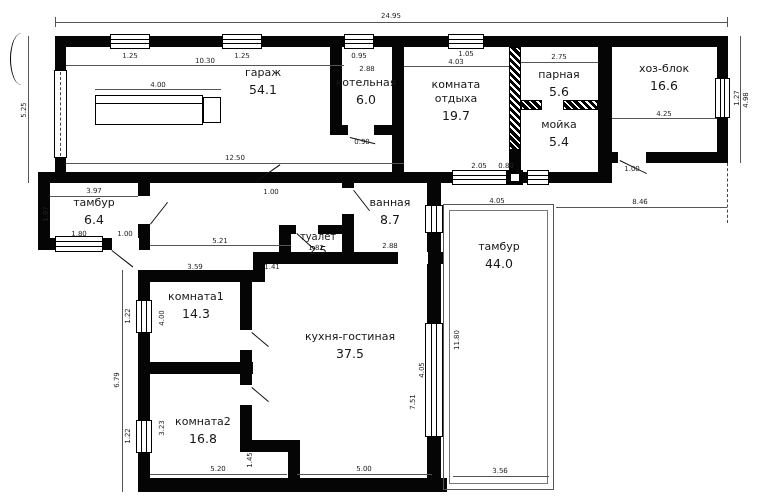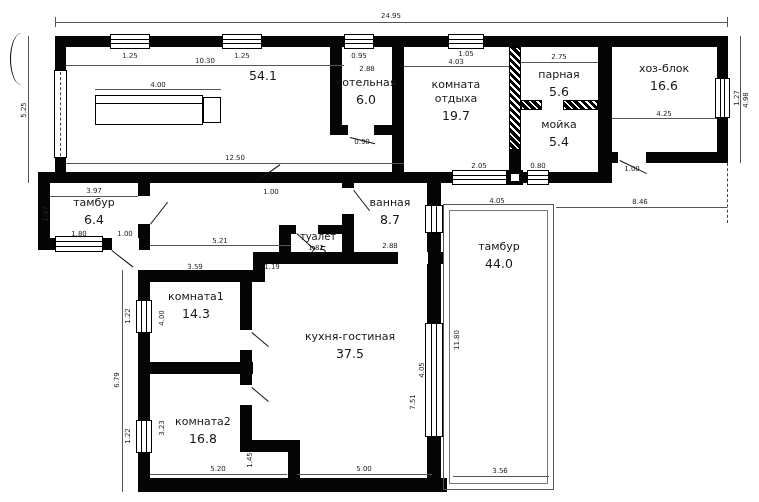--- a/index.html
+++ b/index.html
@@ -137,26 +137,26 @@
   <div class="dlab" style="left:391px;top:13px">24.95</div>
   <div class="dlab" style="left:205px;top:58px">10.30</div>
   <div class="dlab" style="left:235px;top:155px">12.50</div>
   <div class="dlab" style="left:158px;top:82px">4.00</div>
   <div class="dlab" style="left:456px;top:59px">4.03</div>
   <div class="dlab" style="left:559px;top:54px">2.75</div>
   <div class="dlab" style="left:664px;top:111px">4.25</div>
   <div class="dlab" style="left:94px;top:188px">3.97</div>
   <div class="dlab" style="left:220px;top:238px">5.21</div>
   <div class="dlab" style="left:195px;top:264px">3.59</div>
-  <div class="dlab" style="left:272px;top:264px">1.19</div>
+  <div class="dlab" style="left:272px;top:264px">1.41</div>
   <div class="dlab" style="left:390px;top:243px">2.88</div>
   <div class="dlab" style="left:367px;top:66px">2.88</div>
   <div class="dlab" style="left:316px;top:245px">1.82</div>
   <div class="dlab" style="left:479px;top:163px">2.05</div>
-  <div class="dlab" style="left:538px;top:163px">0.80</div>
+  <div class="dlab" style="left:506px;top:163px">0.80</div>
   <div class="dlab" style="left:497px;top:198px">4.05</div>
   <div class="dlab" style="left:640px;top:199px">8.46</div>
   <div class="dlab" style="left:218px;top:466px">5.20</div>
   <div class="dlab" style="left:364px;top:466px">5.00</div>
   <div class="dlab" style="left:500px;top:468px">3.56</div>
   <div class="dlab v" style="left:250px;top:460px">1.45</div>
   <div class="dlab v" style="left:457px;top:340px">11.80</div>
   <div class="dlab v" style="left:413px;top:402px">7.51</div>
   <div class="dlab v" style="left:422px;top:370px">4.05</div>
   <div class="dlab v" style="left:24px;top:110px">5.25</div>
@@ -172,20 +172,21 @@
   <div class="dlab" style="left:632px;top:166px">1.00</div>
   <div class="dlab" style="left:130px;top:53px">1.25</div>
   <div class="dlab" style="left:242px;top:53px">1.25</div>
   <div class="dlab" style="left:359px;top:53px">0.95</div>
   <div class="dlab" style="left:466px;top:51px">1.05</div>
   <div class="dlab v" style="left:737px;top:98px">1.27</div>
   <div class="dlab v" style="left:128px;top:316px">1.22</div>
   <div class="dlab v" style="left:128px;top:436px">1.22</div>
 
   <div class="room" style="left:263px;top:66px;width:120px">
+    <span class="nm">гараж</span>
     <span class="ar">54.1</span>
   </div>
   <div class="room" style="left:366px;top:76px;width:84px">
     <span class="nm">котельная</span>
     <span class="ar">6.0</span>
   </div>
   <div class="room" style="left:456px;top:78px;width:70px">
     <span class="nm">комната отдыха</span>
     <span class="ar">19.7</span>
   </div>

